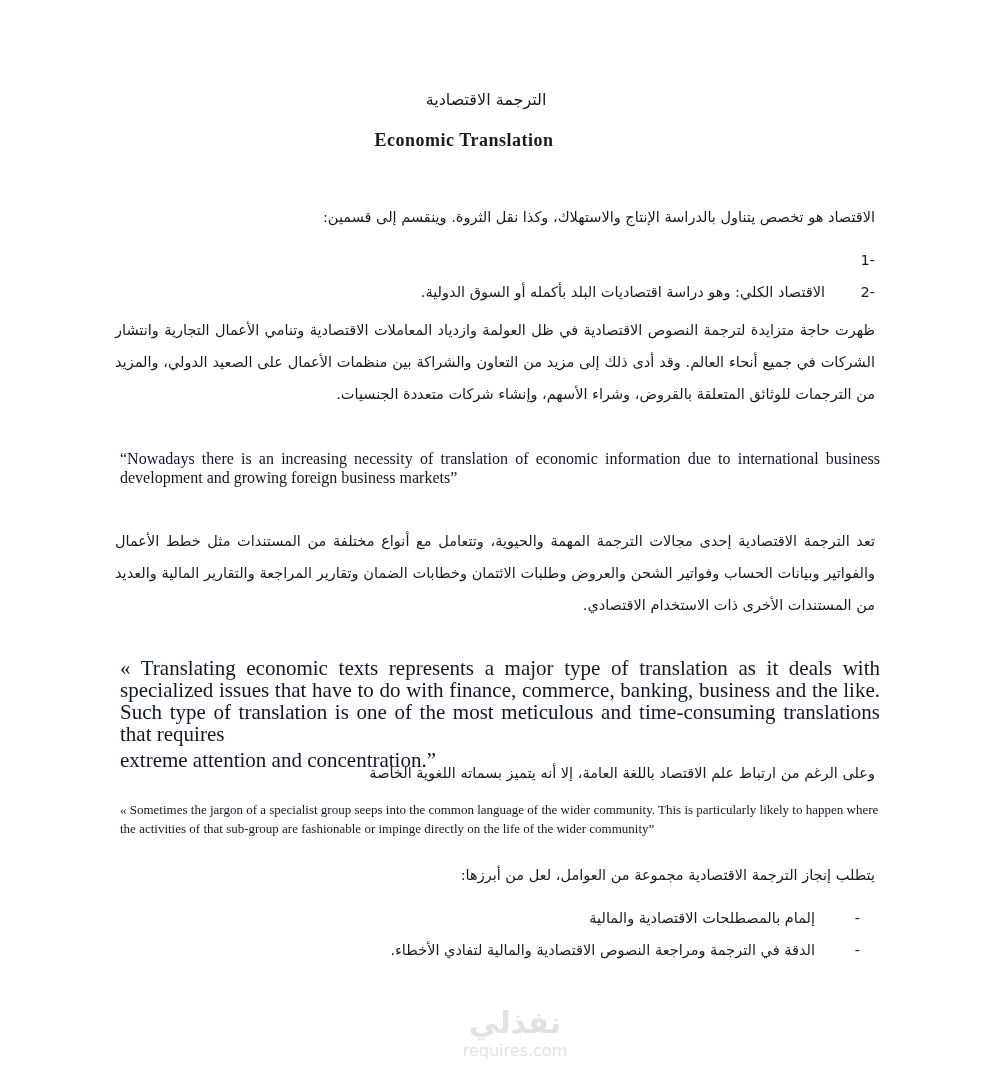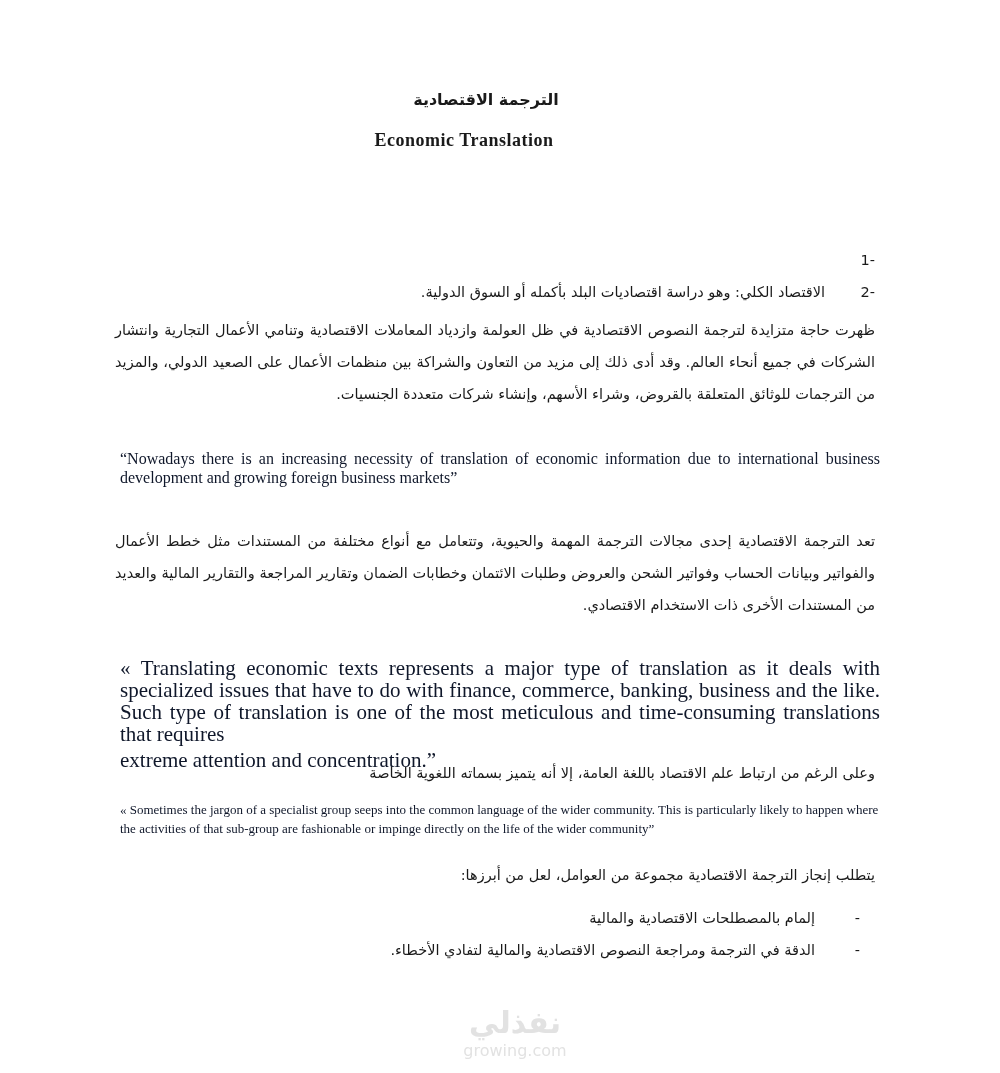--- a/index.html
+++ b/index.html
@@ -1,19 +1,19 @@
 <!DOCTYPE html>
 <html><head>
 <meta charset="utf-8">
 <style>
   html, body { margin: 0; padding: 0; background: #ffffff; }
   body { width: 1000px; height: 1073px; position: relative; overflow: hidden; color: #1a1a1a; }
   .page { position: absolute; left: 0; top: 0; width: 1000px; height: 1073px; }
   .title-ar { position: absolute; top: 90px; left: 0; width: 972px; text-align: center;
-    font-family: "DejaVu Sans", sans-serif; font-weight: bold; font-size: 16px; direction: rtl; }
+    font-family: "DejaVu Sans", sans-serif; font-weight: normal; font-size: 16px; direction: rtl; }
   .title-en { position: absolute; top: 130px; left: 0; width: 928px; text-align: center;
     font-family: "Liberation Serif", serif; font-weight: bold; font-size: 18px; letter-spacing: 0.5px; }
   .ar { position: absolute; right: 125px; width: 760px; direction: rtl; text-align: justify;
     font-family: "DejaVu Sans", sans-serif; font-size: 14.5px; color: #1a1a1a; }
   .en { position: absolute; left: 120px; width: 760px; text-align: justify;
     font-family: "Liberation Serif", serif; font-size: 16px; color: #0f172a; }
   .intro { top: 204px; line-height: 26px; }
   .list { position: absolute; right: 125px; width: 760px; direction: rtl;
     font-family: "DejaVu Sans", sans-serif; font-size: 14.5px; }
   .list-item { display: flex; height: 32px; align-items: center; }
@@ -37,20 +37,21 @@
   .wm-en { font-family: "DejaVu Sans", sans-serif; font-size: 16px; line-height: 20px; }
 </style>
 </head>
 <body>
 
 <div class="page">
 
   <div class="title-ar">الترجمة الاقتصادية</div>
   <div class="title-en">Economic Translation</div>
 
+  <div class="ar intro">الاقتصاد هو تخصص يتناول بالدراسة الإنتاج والاستهلاك، وكذا نقل الثروة. وينقسم إلى قسمين:</div>
 
   <div class="list list1">
     <div class="list-item">
       <span class="list-num">1-</span>
     </div>
     <div class="list-item">
       <span class="list-num">2-</span>
       <span class="list-text">الاقتصاد الكلي: وهو دراسة اقتصاديات البلد بأكمله أو السوق الدولية.</span>
     </div>
   </div>
@@ -78,16 +79,16 @@
       <span>إلمام بالمصطلحات الاقتصادية والمالية</span>
     </div>
     <div class="bullet-item">
       <span class="bullet-dash">-</span>
       <span>الدقة في الترجمة ومراجعة النصوص الاقتصادية والمالية لتفادي الأخطاء.</span>
     </div>
   </div>
 
   <div class="watermark">
     <div class="wm-ar">نفذلي</div>
-    <div class="wm-en">growing.com</div>
+    <div class="wm-en">requires.com</div>
   </div>
 
 </div>
 
 </body></html>

